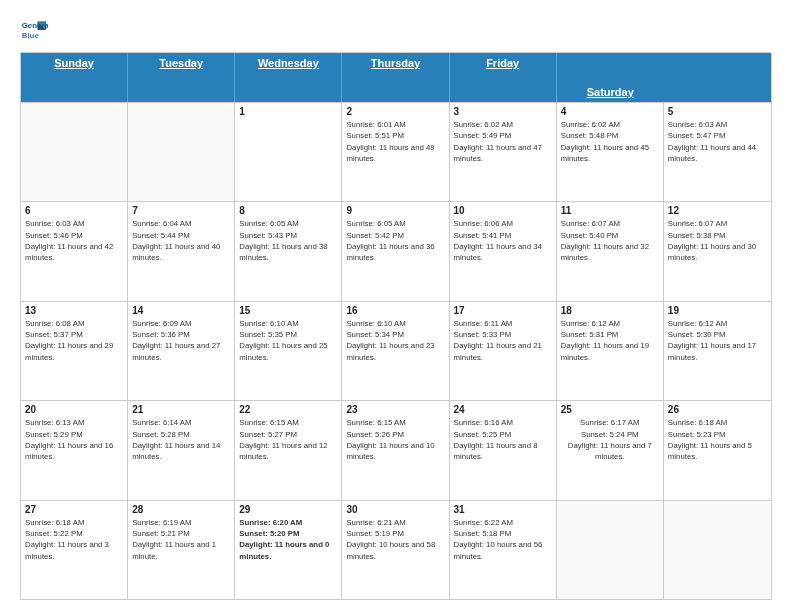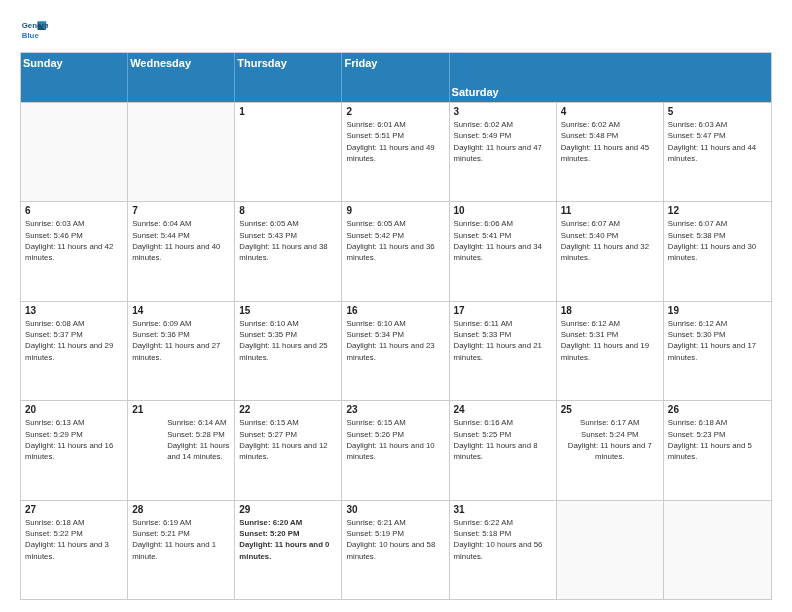--- a/index.html
+++ b/index.html
@@ -53,23 +53,24 @@
     }
     .cal-header {
       display: grid;
       grid-template-columns: repeat(7, 1fr);
       background: #2980b9;
     }
     .cal-header-cell {
       color: #fff;
       font-size: 11px;
       font-weight: bold;
-      text-align: left;
+      text-align: center;
       padding: 4px 2px;
       border-right: 1px solid #5ba4d4;
+      text-decoration: underline;
     }
     .cal-header-cell:last-child { border-right: none; margin-top: 29px; }
     .cal-body {
       flex: 1;
       display: flex;
       flex-direction: column;
     }
     .cal-row {
       display: grid;
       grid-template-columns: repeat(7, 1fr);
@@ -115,20 +116,21 @@
     </div>
     <div class="title-block">
       <div class="month-title"></div>
       <div class="subtitle"></div>
     </div>
   </div>
 
   <div class="calendar">
     <div class="cal-header">
     <div class="cal-header-cell">Sunday</div>
+        <div class="cal-header-cell">Tuesday</div>
         <div class="cal-header-cell">Wednesday</div>
         <div class="cal-header-cell">Thursday</div>
         <div class="cal-header-cell">Friday</div>
         <div class="cal-header-cell">Saturday</div>
       </div>
     <div class="cal-body">
     <div class="cal-row">
           <div class="cal-cell empty"></div>
           <div class="cal-cell empty"></div>
           <div class="cal-cell">
@@ -249,21 +251,21 @@
         </div>
         <div class="cal-row">
           <div class="cal-cell">
             <span class="day-num">20</span>
             <div class="cell-info" style="white-space: pre-line;">Sunrise: 6:13 AM
 Sunset: 5:29 PM
 Daylight: 11 hours and 16 minutes.</div>
           </div>
           <div class="cal-cell">
             <span class="day-num">21</span>
-            <div class="cell-info" style="white-space: pre-line; margin-left: 35px;">Sunrise: 6:14 AM
+            <div class="cell-info" style="white-space: pre-line;">Sunrise: 6:14 AM
 Sunset: 5:28 PM
 Daylight: 11 hours and 14 minutes.</div>
           </div>
           <div class="cal-cell">
             <span class="day-num">22</span>
             <div class="cell-info" style="white-space: pre-line;">Sunrise: 6:15 AM
 Sunset: 5:27 PM
 Daylight: 11 hours and 12 minutes.</div>
           </div>
           <div class="cal-cell">

